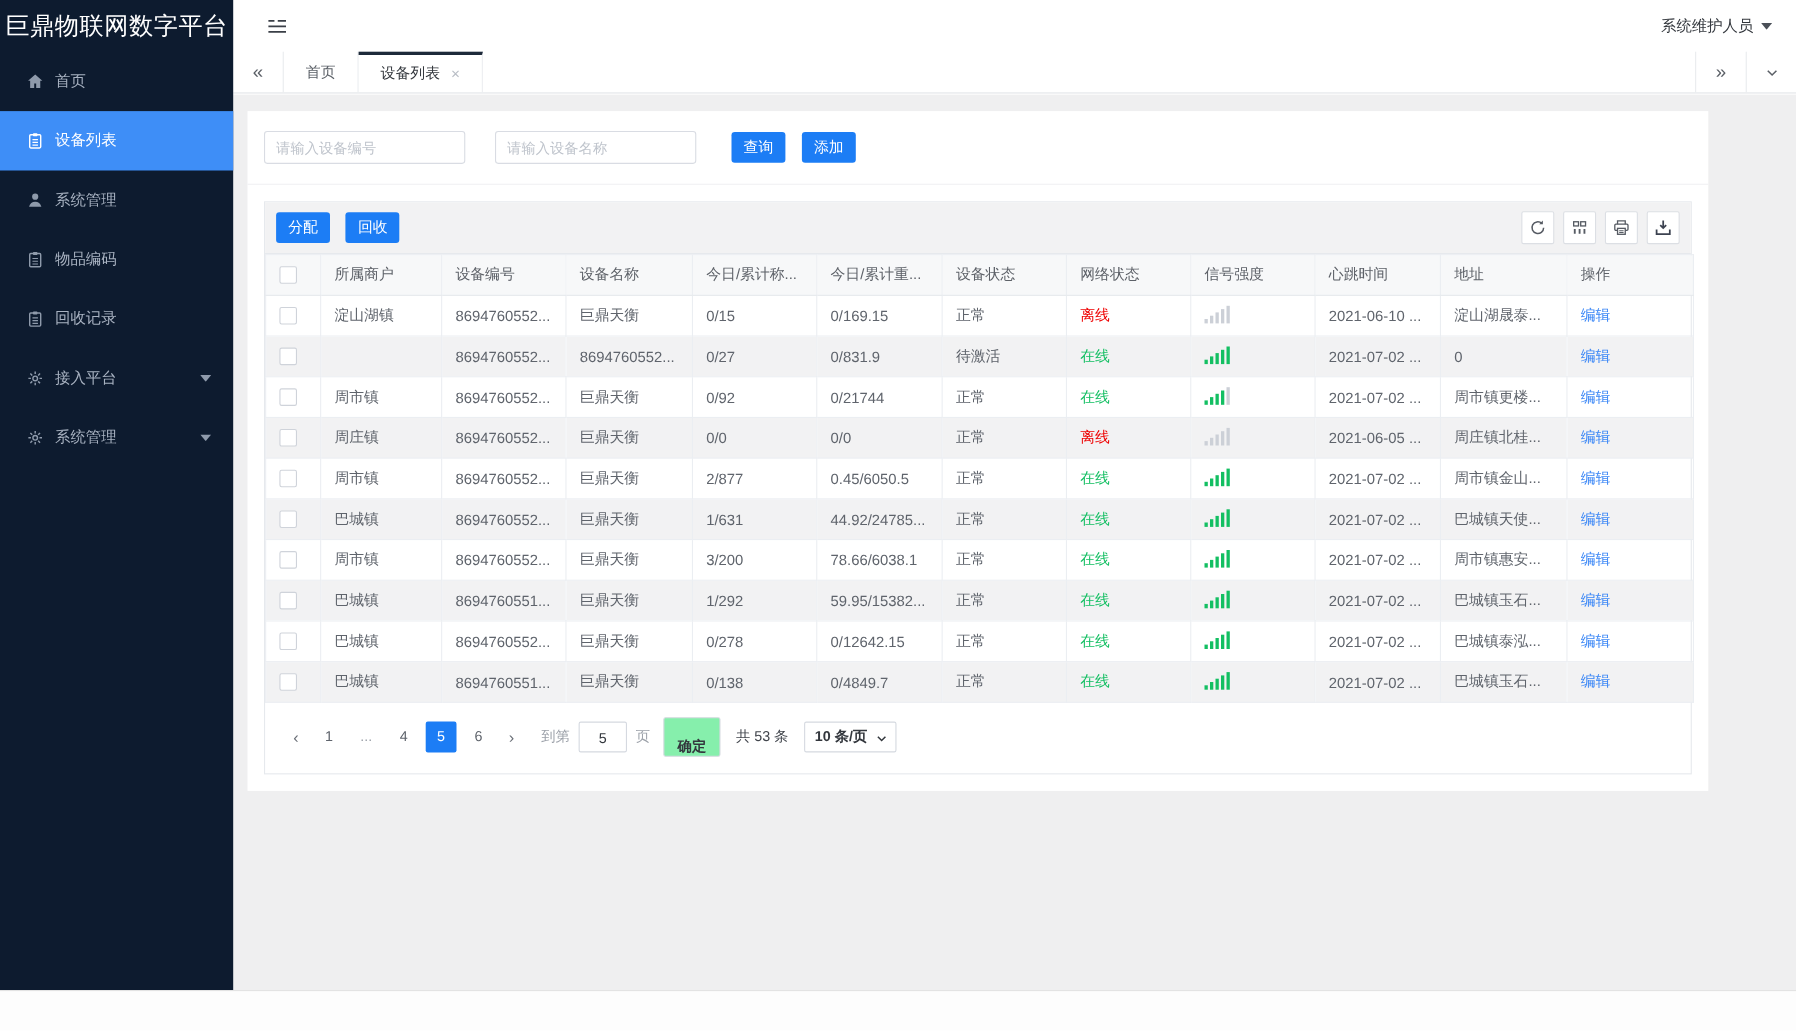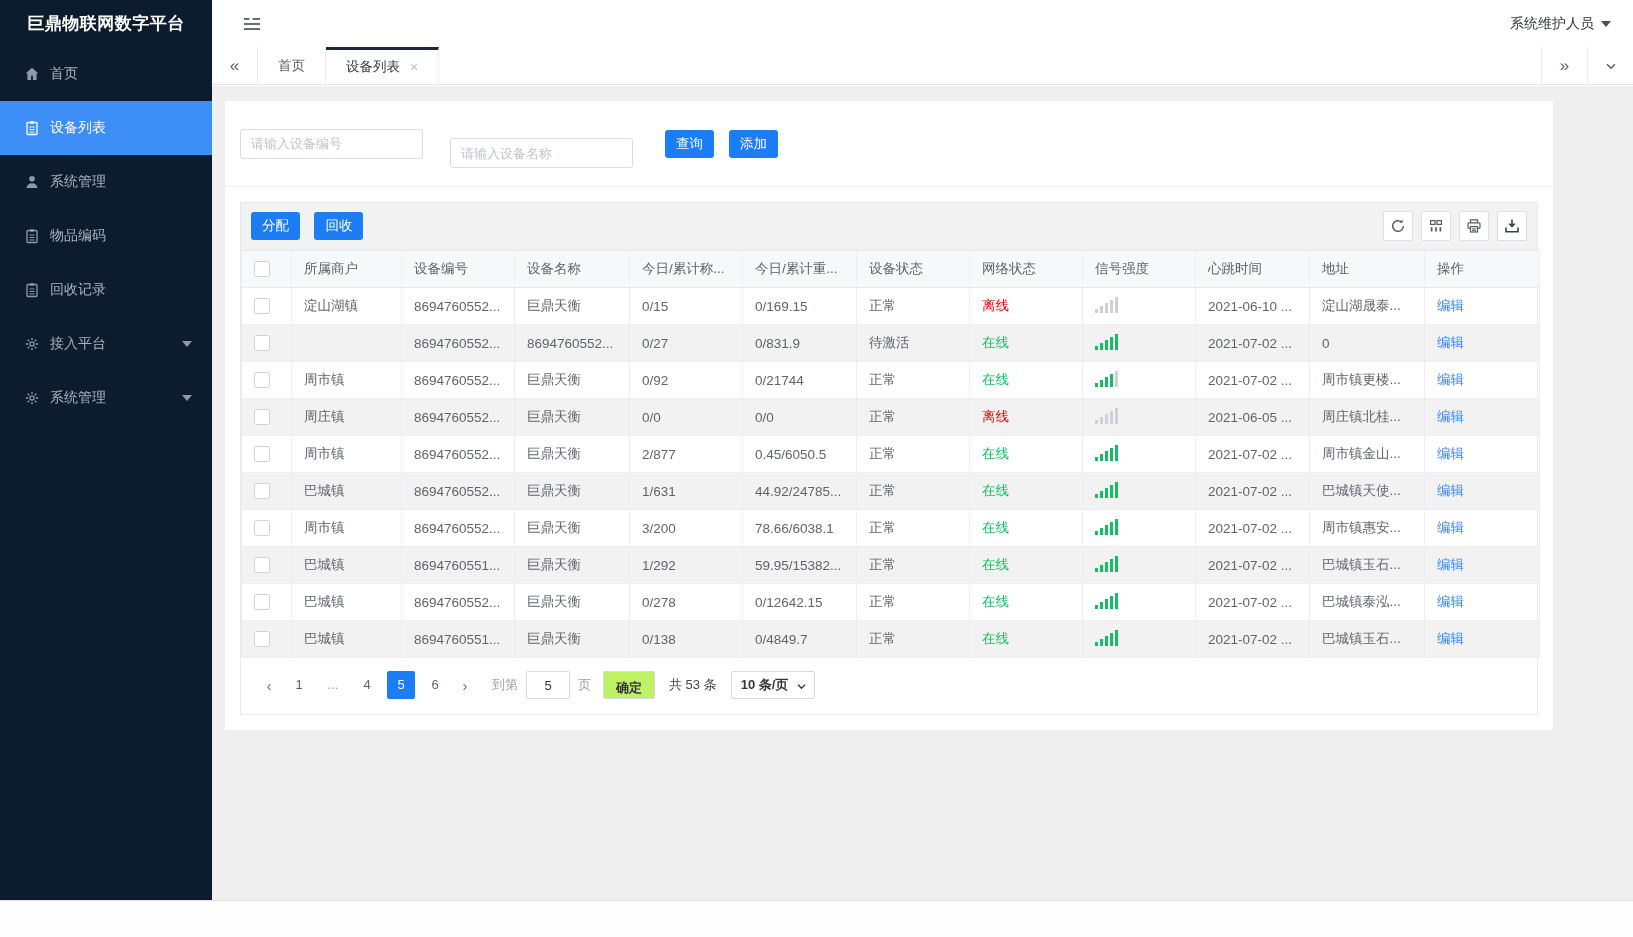--- a/index.html
+++ b/index.html
@@ -3,21 +3,21 @@
 <meta charset="utf-8">
 <style>
   * { margin:0; padding:0; box-sizing:border-box; }
   html,body { width:1633px; height:937px; overflow:hidden; }
   body { font-family:"Liberation Sans","DejaVu Sans",sans-serif; background:#fff; color:#5f646c; }
   .app { position:relative; width:1633px; height:937px; background:#fff; }
 
   
   .sidebar { position:absolute; left:0; top:0; width:212px; height:900px; background:#0d1b2f; z-index:5; }
   .logo { height:47px; display:flex; align-items:center; justify-content:center; color:#fff;
-          font-size:17px; font-weight:bold; letter-spacing:.5px; }
+          font-size:22px; font-weight:normal; letter-spacing:.5px; }
   .menu-item { height:54px; display:flex; align-items:center; padding:0 20px 0 24px;
                color:#a8b2c1; font-size:14px; cursor:pointer; position:relative; }
   .menu-item .mi-icon { width:16px; height:16px; margin-right:10px; color:#8e9aab; flex:0 0 16px; }
   .menu-item .mi-icon svg { width:16px; height:16px; display:block; }
   .menu-item .mi-label { flex:1 1 auto; }
   .menu-item .mi-caret { width:10px; height:6px; color:#8e9aab; }
   .menu-item .mi-caret svg { width:10px; height:6px; display:block; }
   .menu-item.active { background:var(--sidebar-active,#3e8ef7); color:#fff; }
   .menu-item.active .mi-icon { color:#fff; }
 
@@ -45,21 +45,21 @@
   .tab-spacer { flex:1 1 auto; }
 
   
   .content { position:absolute; left:212px; top:86px; right:0; bottom:37px; background:#efeff0; overflow:hidden;text-decoration:underline; }
   .card { position:absolute; left:13px; top:15px; width:1328px; background:#fff; }
 
   .search-row { display:flex; align-items:center; padding:18px 15px; }
   .search-input { width:183px; height:30px; border:1px solid #d9dce3; border-radius:3px;
                   padding:0 10px; font-size:13px; color:#45494f; font-family:inherit; outline:none; }
   .search-input::placeholder { color:#bfc4cc; }
-  .search-input + .search-input { margin-left:27px;margin-top:19px; }
+  .search-input + .search-input { margin-left:27px; }
   .btn-blue { background:var(--accent,#1c7df5); color:#fff; border:none; border-radius:3px;
               height:28px; padding:0 11px; font-size:13.5px; font-family:inherit; cursor:pointer; }
   .search-row .btn-blue { margin-left:15px; }
   .search-row .btn-blue:first-of-type { margin-left:32px; }
   .card-divider { border-bottom:1px solid #f0f1f3; }
 
   .table-wrap { margin:15px; border:1px solid #e6e9ed; }
   .band { background:#f2f2f3; padding:8px 10px; display:flex; align-items:center;
           justify-content:space-between; border-bottom:1px solid #e6e9ed; }
   .band-left .btn-blue { margin-right:10px; }
@@ -90,21 +90,21 @@
   .pg-arrow { width:26px; height:28px; display:inline-flex; align-items:center; justify-content:center;
               font-size:15px; color:#6a6f77; cursor:pointer; }
   .pg-num { min-width:28px; height:28px; line-height:28px; text-align:center; margin:0 3px;
             cursor:pointer; border-radius:2px; }
   .pg-num.ellipsis { color:#9ba0a8; cursor:default; }
   .pg-num.active { background:var(--accent,#1c7df5); color:#fff; }
   .pg-goto-label { margin:0 8px 0 14px; color:#9ca1a9; }
   .pg-input { width:44px; height:28px; border:1px solid #d5d9e0; border-radius:2px; text-align:center;
               font-size:13px; color:#33373d; font-family:inherit; outline:none; }
   .pg-unit { margin:0 12px 0 8px; color:#9ca1a9; }
-  .pg-confirm { height:28px; padding:7px 12px; background:#bef264; border:1px solid #d5d9e0; border-radius:2px;
+  .pg-confirm { height:28px; padding:17px 12px; background:#86efac; border:1px solid #d5d9e0; border-radius:2px;
                 font-size:13px; font-weight:bold; color:#33373d; font-family:inherit; cursor:pointer; }
   .pg-total { margin:0 14px; color:#41454c; }
   .pg-size { position:relative; height:28px; border:1px solid #d5d9e0; border-radius:2px;
              display:inline-flex; align-items:center; padding:0 26px 0 9px; color:#33373d;
              font-weight:bold; cursor:pointer; background:#fff; }
   .pg-size .sc { position:absolute; right:7px; top:9px; width:11px; height:11px; color:#33373d; }
   .pg-size .sc svg { width:11px; height:11px; display:block; }
 
   .bottom-strip { position:absolute; left:0; bottom:0; width:1633px; height:37px; background:#fdfdfd;
                   border-top:1px solid #e3e3e3; }

